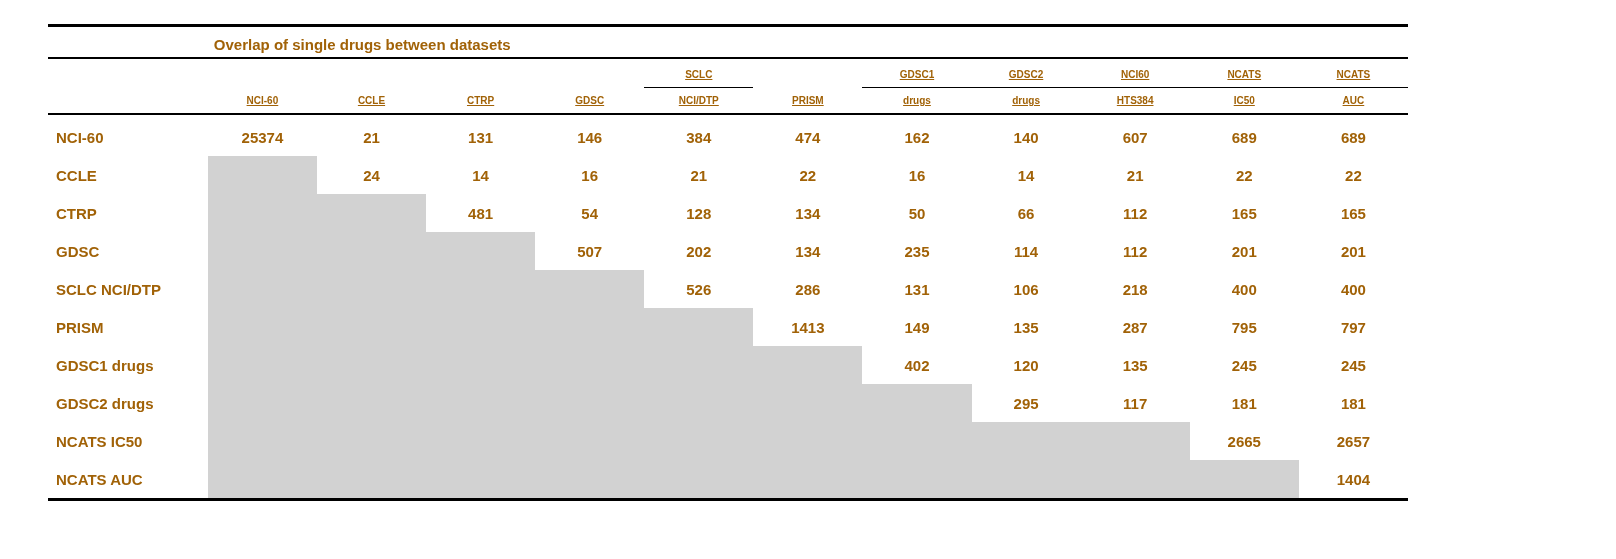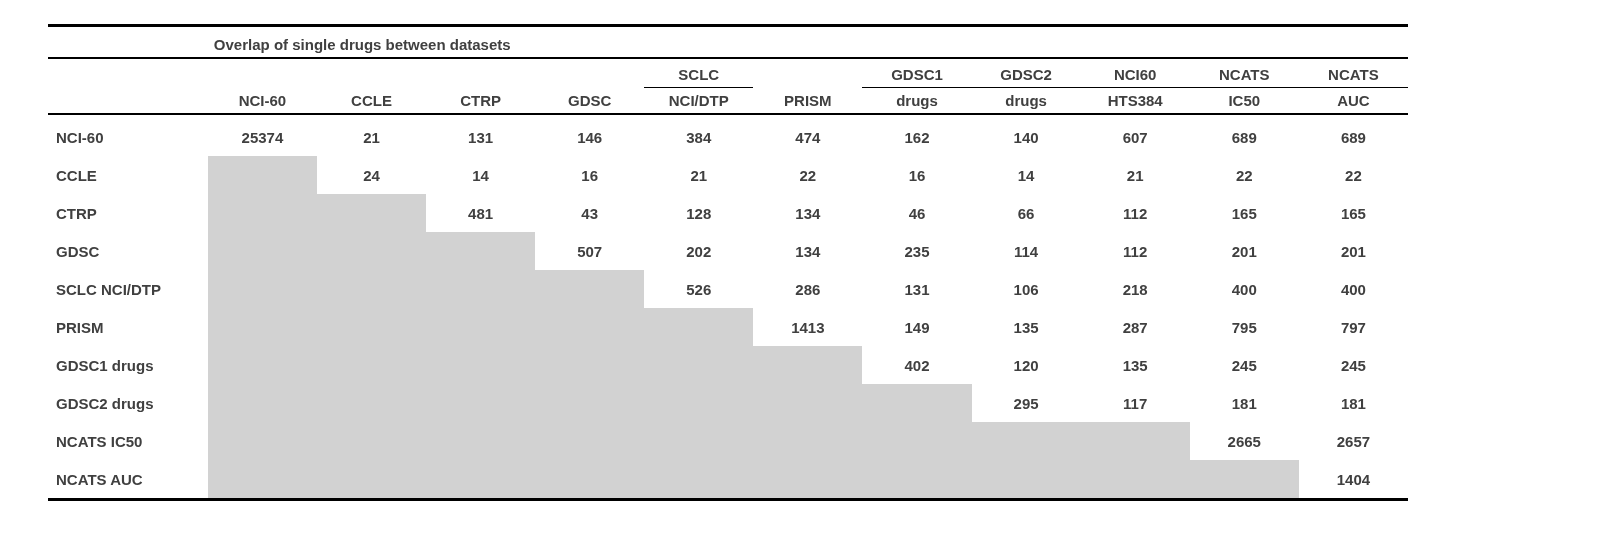--- a/index.html
+++ b/index.html
@@ -18,21 +18,21 @@
     left: 48px;
     top: 24px;
     width: 1360px;
   }
   table.matrix {
     border-collapse: collapse;
     table-layout: fixed;
     width: 1360px;
     font-size: 15px;
     font-weight: bold;
-    color: #404040;
+    color: #a16207;
   }
   table.matrix td, table.matrix th {
     padding: 0;
     margin: 0;
     text-align: center;
     vertical-align: middle;
     font-weight: bold;
     white-space: nowrap;
   }
   
@@ -60,21 +60,22 @@
   
   tr.midrule td {
     border-top: 2px solid #000;
     height: 3px;
     font-size: 0;
     line-height: 0;
   }
   
   tr.hdr1 td, tr.hdr2 td {
     height: 25px;
-    font-size: 15px;
+    font-size: 10px;
+    text-decoration: underline;
   }
   td.underline-hdr {
     border-bottom: 1.5px solid #000;
   }
   tr.hdrrule td {
     border-top: 2px solid #000;
     height: 3px;
     font-size: 0;
     line-height: 0;
   }
@@ -184,24 +185,24 @@
           <td class="cell">14</td>
           <td class="cell">21</td>
           <td class="cell">22</td>
           <td class="cell">22</td>
         </tr>
         <tr class="datarow">
           <td class="rowname">CTRP</td>
           <td class="cell shaded"></td>
           <td class="cell shaded"></td>
           <td class="cell">481</td>
-          <td class="cell">43</td>
+          <td class="cell">54</td>
           <td class="cell">128</td>
           <td class="cell">134</td>
-          <td class="cell">46</td>
+          <td class="cell">50</td>
           <td class="cell">66</td>
           <td class="cell">112</td>
           <td class="cell">165</td>
           <td class="cell">165</td>
         </tr>
         <tr class="datarow">
           <td class="rowname">GDSC</td>
           <td class="cell shaded"></td>
           <td class="cell shaded"></td>
           <td class="cell shaded"></td>

